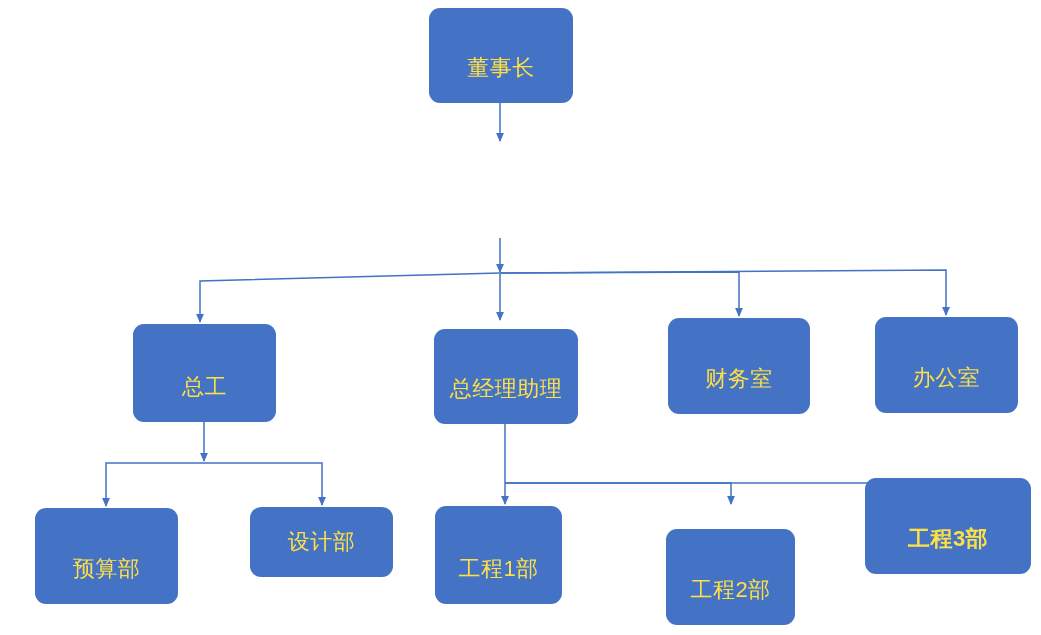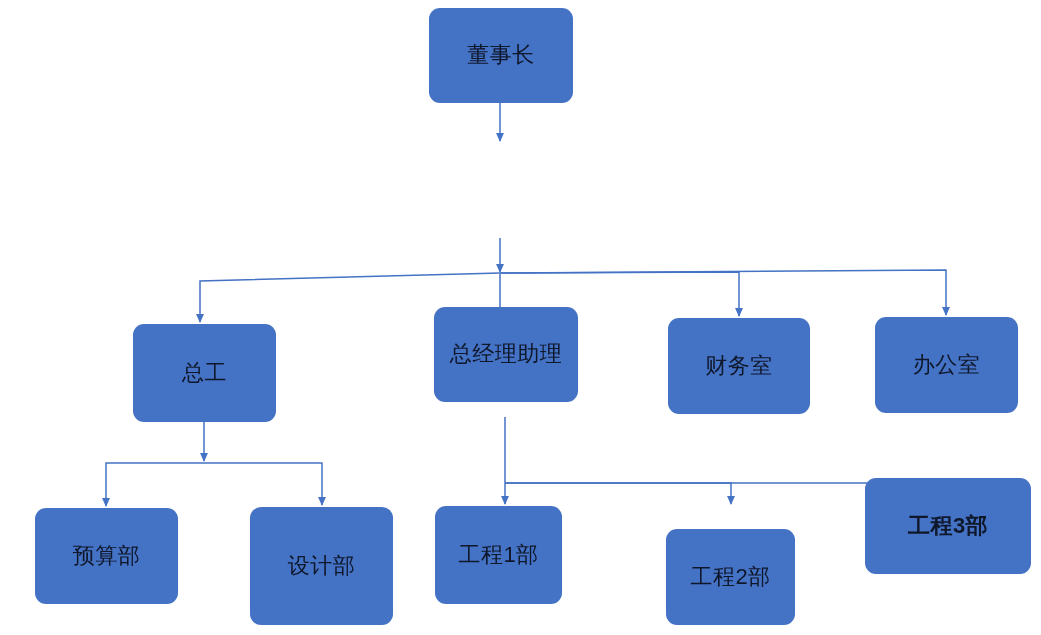--- a/index.html
+++ b/index.html
@@ -23,29 +23,29 @@
     top: 0;
     left: 0;
     width: 1041px;
     height: 635px;
     pointer-events: none;
   }
   .org-node {
     position: absolute;
     box-sizing: border-box;
     display: flex;
-    align-items: center;
+    align-items: flex-end;
     justify-content: center;
     text-align: center;
     border-radius: 11px;
-    color: #0f172a;
+    color: #fde047;
     font-size: 22px;
     line-height: 1.28;
     letter-spacing: 0.5px;
-    padding: 15px 12px;
+    padding: 21px 12px;
     background: #4472C4;
     z-index: 2;
   }
   .org-node-label {
     display: block;
     width: 100%;
     word-break: break-word;
   }
 </style>
 </head>
@@ -90,37 +90,37 @@
 
   <div class="org-node" style="left:429px; top:8px; width:144px; height:95px;">
     <span class="org-node-label">董事长</span>
   </div>
 
 
   <div class="org-node" style="left:133px; top:324px; width:143px; height:98px;">
     <span class="org-node-label">总工</span>
   </div>
 
-  <div class="org-node" style="left:434px; top:307px; width:144px; height:95px;">
+  <div class="org-node" style="left:434px; top:329px; width:144px; height:95px;">
     <span class="org-node-label">总经理助理</span>
   </div>
 
   <div class="org-node" style="left:668px; top:318px; width:142px; height:96px;">
     <span class="org-node-label">财务室</span>
   </div>
 
   <div class="org-node" style="left:875px; top:317px; width:143px; height:96px;">
     <span class="org-node-label">办公室</span>
   </div>
 
   <div class="org-node" style="left:35px; top:508px; width:143px; height:96px;">
     <span class="org-node-label">预算部</span>
   </div>
 
-  <div class="org-node" style="left:250px; top:507px; width:143px; height:118px;">
+  <div class="org-node" style="left:250px; top:507px; width:143px; height:70px;">
     <span class="org-node-label">设计部</span>
   </div>
 
   <div class="org-node" style="left:435px; top:506px; width:127px; height:98px;">
     <span class="org-node-label">工程1部</span>
   </div>
 
   <div class="org-node" style="left:666px; top:529px; width:129px; height:96px;">
     <span class="org-node-label">工程2部</span>
   </div>

